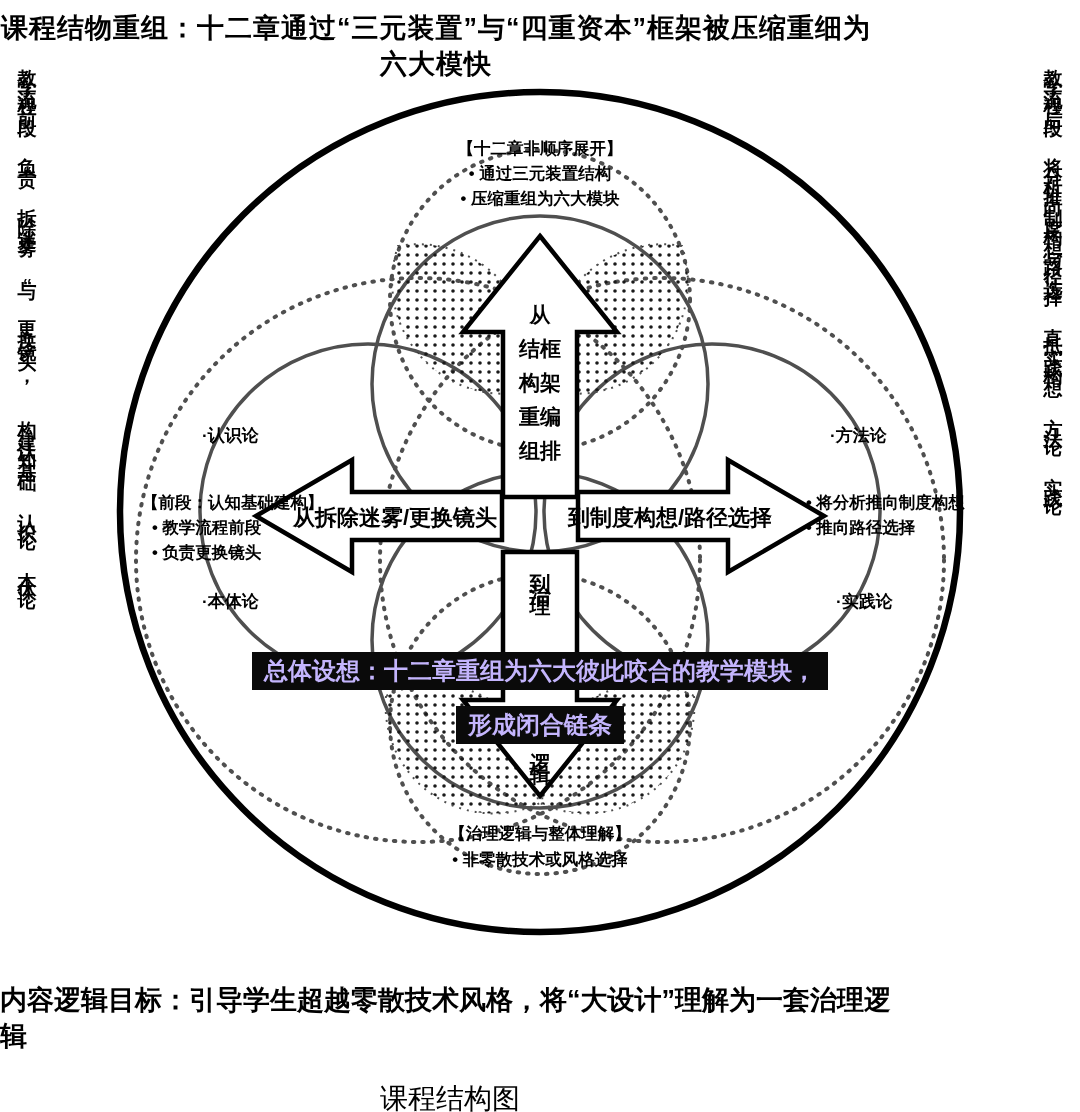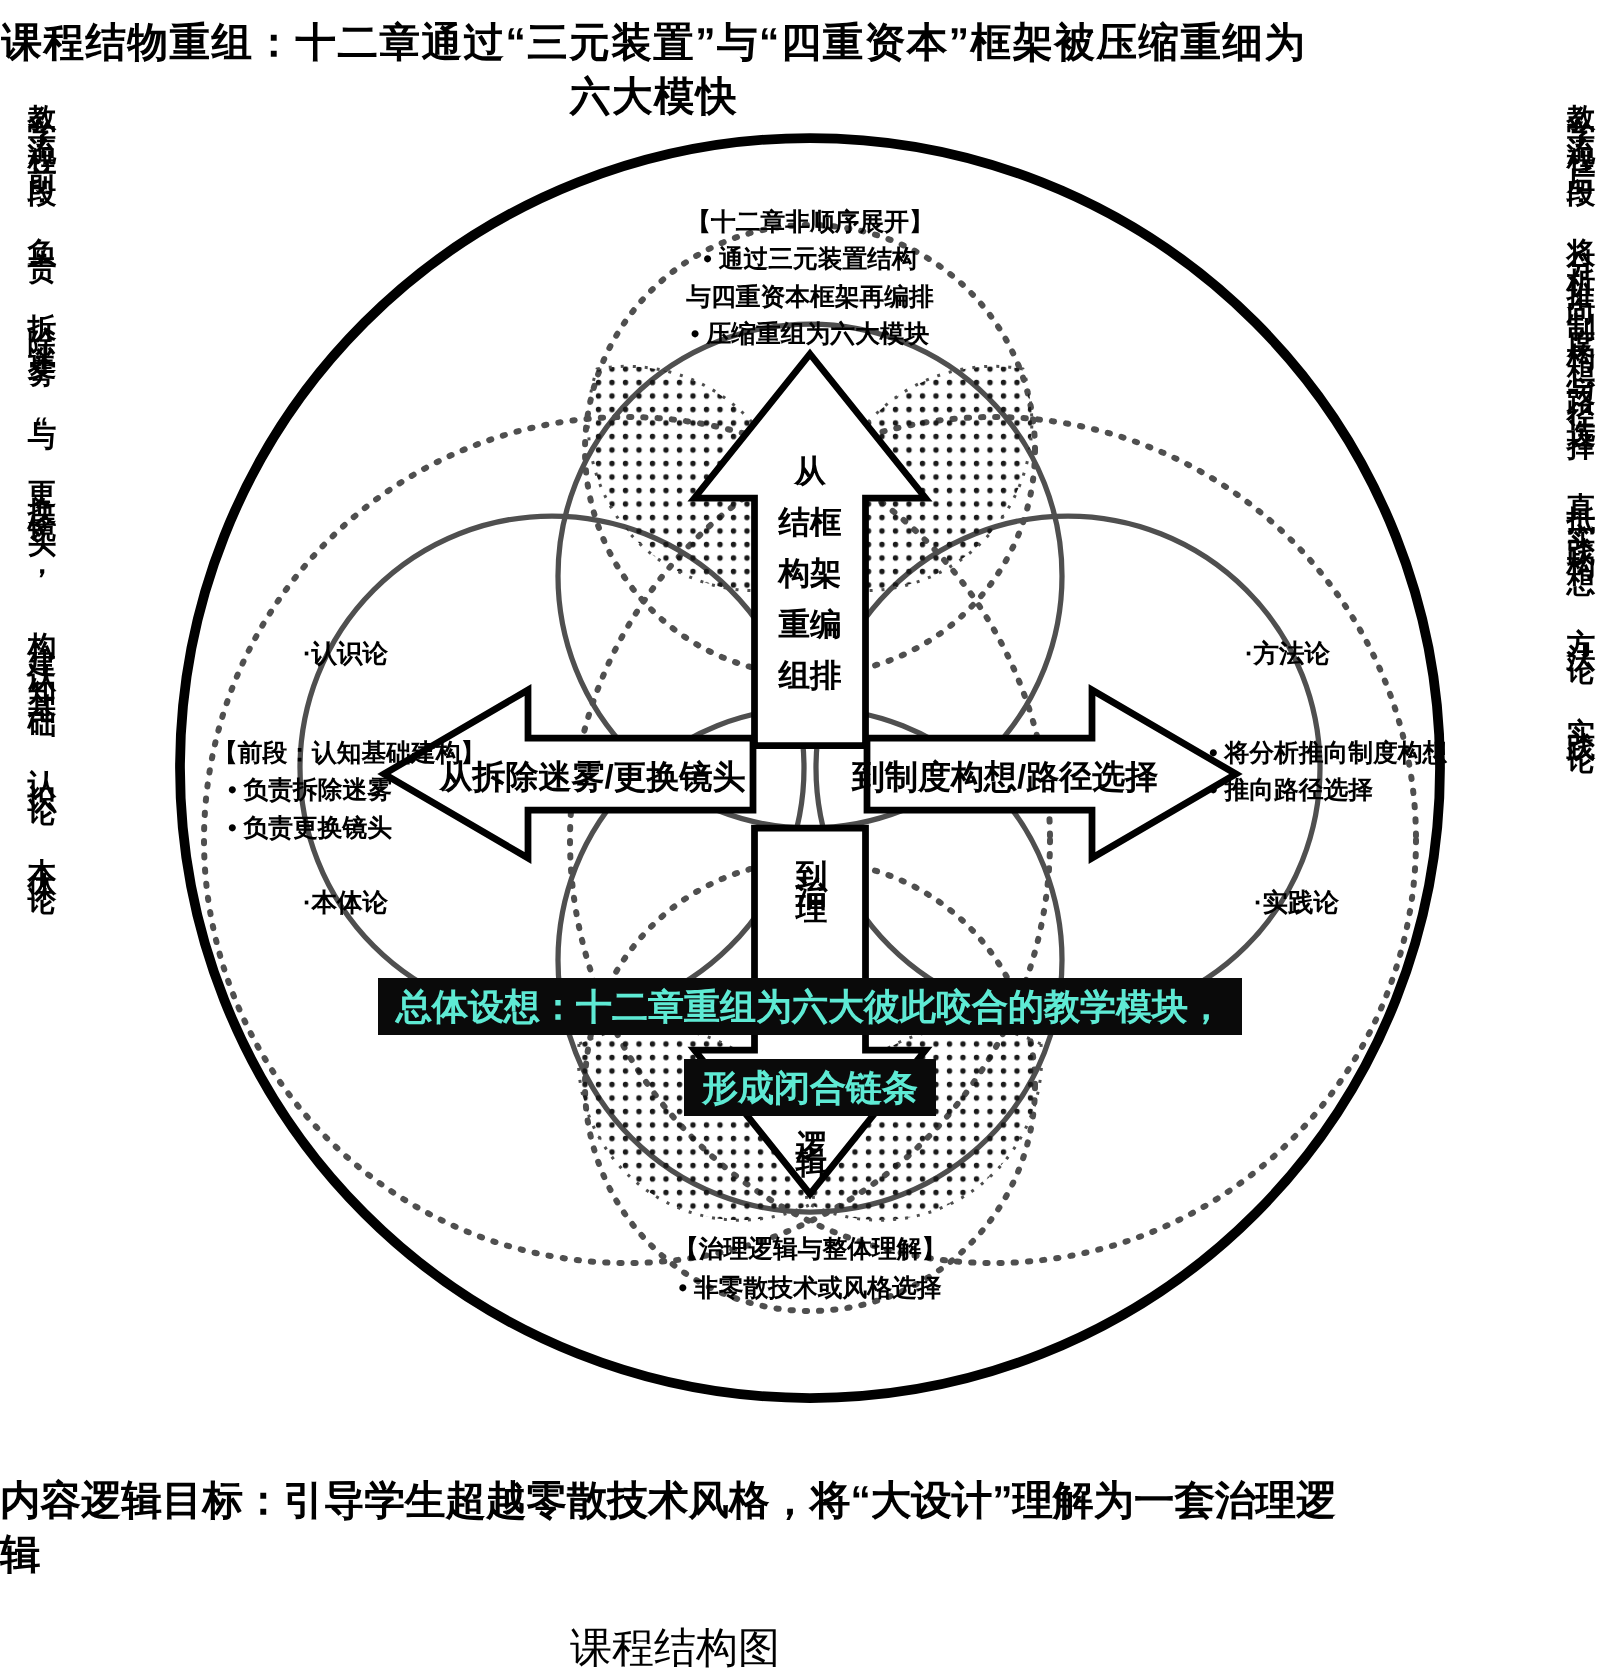--- a/index.html
+++ b/index.html
@@ -29,21 +29,21 @@
   #label-methodology{left:830px;top:424px;}
   #label-praxeology{left:836px;top:590px;}
   #arrow-up-label{left:500px;top:298px;width:80px;text-align:center;font-size:21px;font-weight:bold;line-height:34px;}
   .down-stack{left:500px;width:80px;display:flex;justify-content:center;font-size:21px;font-weight:bold;}
   #down-stack-top{top:556px;}
   #down-stack-bottom{top:736px;}
   .down-stack span{letter-spacing:11px;}
   #arrow-left-label{left:276px;top:503px;width:238px;text-align:center;font-size:22px;font-weight:bold;}
   #arrow-right-label{left:568px;top:503px;width:238px;text-align:left;font-size:22px;font-weight:bold;}
   #banner{left:0;top:652px;width:1080px;text-align:center;z-index:3;}
-  #banner .banner-line{display:inline-block;background:#0a0a0a;color:#5eead4;font-size:24px;font-weight:bold;padding:3px 12px;}
+  #banner .banner-line{display:inline-block;background:#0a0a0a;color:#c4b5fd;font-size:24px;font-weight:bold;padding:3px 12px;}
   #banner .second{margin-top:16px;}
 </style>
 </head>
 <body>
 
 <svg width="1080" height="1112" viewBox="0 0 1080 1112">
   <defs>
     <pattern id="dots" width="9" height="9" patternUnits="userSpaceOnUse">
       <circle cx="3" cy="3" r="1.8" fill="#1a1a1a"></circle>
     </pattern>
@@ -73,27 +73,26 @@
 </svg>
 
 <div class="abs txt" id="top-title">课程结物重组：十二章通过“三元装置”与“四重资本”框架被压缩重细为六大模快</div>
 
 <div class="abs txt strip vtext" id="left-strip">教学流程前段：负责“拆除迷雾”与“更换镜头”，构建认知基础·认识论、本体论</div>
 <div class="abs txt strip vtext" id="right-strip">教学流程后段：将分析推向制度构想与路径选择，直抵实践构想·方法论、实践论</div>
 
 <div class="abs txt block" id="block-top">
   <div>【十二章非顺序展开】</div>
   <div>• 通过三元装置结构</div>
-  <div>与四重资本框架再编排</div>
   <div>• 压缩重组为六大模块</div>
 </div>
 
 <div class="abs txt block" id="block-front">
   <div>【前段：认知基础建构】</div>
-  <div class="bullet">• 负责拆除迷雾</div>
+  <div class="bullet">• 教学流程前段</div>
   <div class="bullet">• 负责更换镜头</div>
 </div>
 
 <div class="abs txt block" id="block-back">
   <div class="bullet">• 将分析推向制度构想</div>
   <div class="bullet">• 推向路径选择</div>
 </div>
 
 <div class="abs txt block" id="block-governance">
   <div>【治理逻辑与整体理解】</div>

